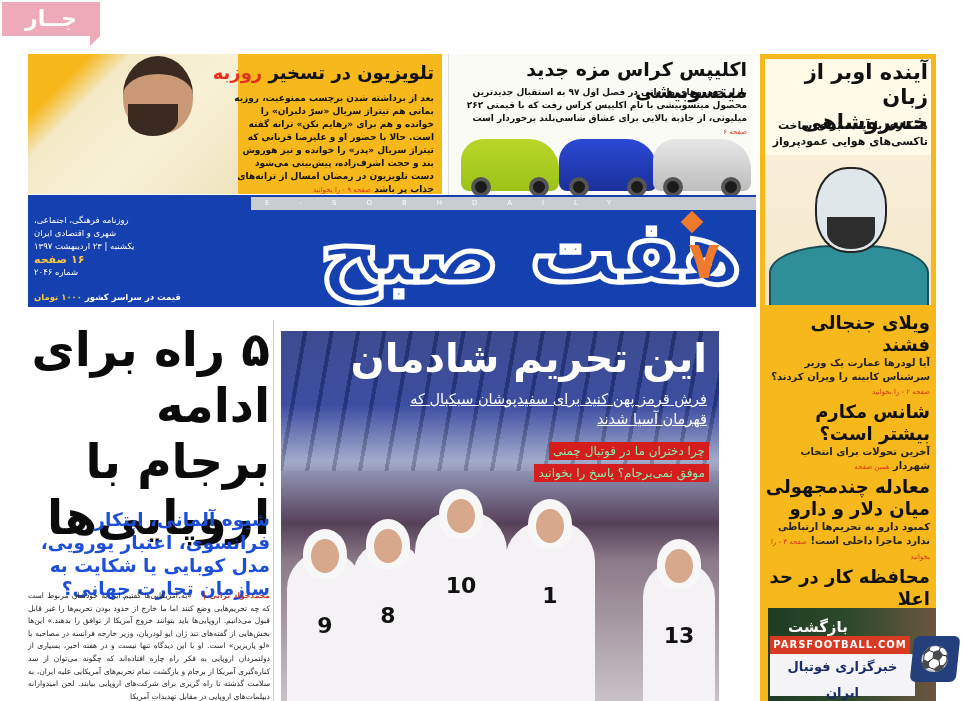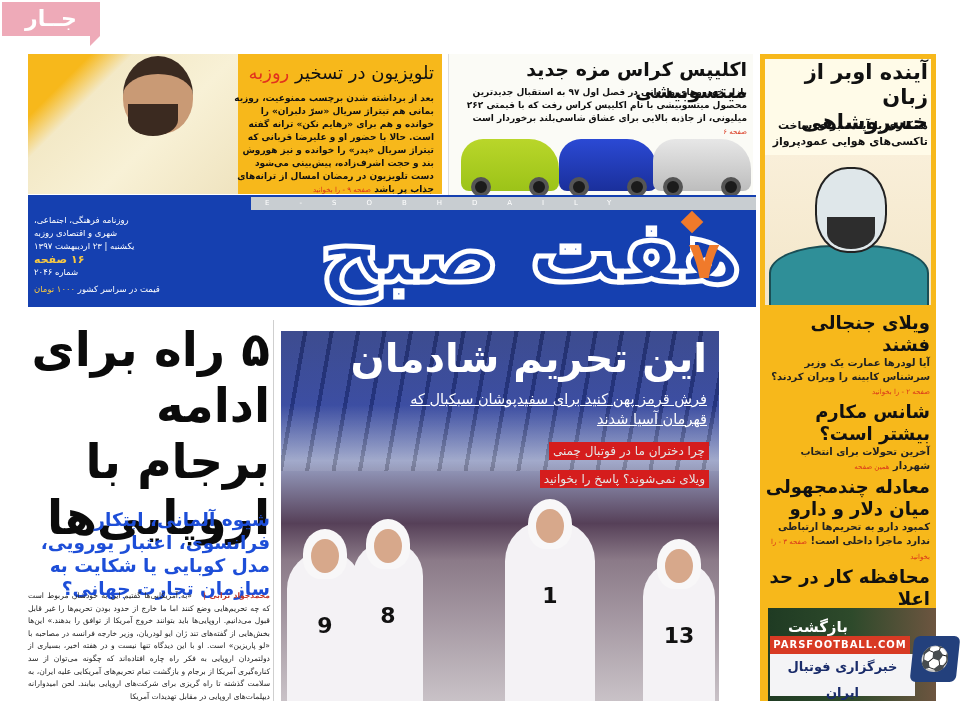--- a/index.html
+++ b/index.html
@@ -10,21 +10,21 @@
   
   #wm { left: 2px; top: 2px; width: 98px; height: 34px; background: #eeaab8; color: #fff; font-weight: bold; font-size: 22px; line-height: 34px; text-align: center; }
   #wm::after { content: ""; position: absolute; right: 0; bottom: -10px; border-left: 0 solid transparent; border-right: 10px solid transparent; border-top: 10px solid #eeaab8; }
 
   
   .yellow { background: #f7b81b; }
   #box-tv { left: 28px; top: 54px; width: 414px; height: 140px; }
   #box-tv .photo { position: absolute; left: 0; top: 0; width: 210px; height: 140px; background: linear-gradient(135deg, #f7b81b 0%, #f7b81b 18%, #f3e9c7 30%, #f8f1d6 60%, #efe3bf 100%); }
   #box-tv .photo .head { position: absolute; left: 95px; top: 2px; width: 70px; height: 78px; border-radius: 50% 50% 45% 45%; background: #c99a75; border-top: 18px solid #3a2a20; }
   #box-tv .photo .beard { position: absolute; left: 100px; top: 50px; width: 50px; height: 32px; border-radius: 0 0 50% 50%; background: #3b2a20; }
-  #box-tv .title { position: absolute; right: 8px; top: 8px; font-size: 18px; font-weight: normal; color: #111; }
+  #box-tv .title { position: absolute; right: 8px; top: 8px; font-size: 18px; font-weight: bold; color: #111; }
   #box-tv .title .red { color: #e2321d; }
   #box-tv .body { position: absolute; right: 8px; top: 38px; width: 200px; font-size: 9px; line-height: 13px; color: #111; font-weight: bold; }
   .ref { color: #d9341c; font-size: 7px; font-weight: normal; }
 
   #box-car { left: 448px; top: 54px; width: 305px; height: 142px; background: #fbfbf6; border-left: 1px solid #ddd; }
   #box-car .title { position: absolute; right: 6px; top: 4px; font-size: 19px; font-weight: bold; color: #111; }
   #box-car .body { position: absolute; right: 6px; top: 32px; width: 290px; font-size: 9px; line-height: 13px; font-weight: bold; color: #111; }
   .car { position: absolute; top: 85px; width: 98px; height: 52px; border-radius: 22px 30px 8px 8px; }
   .car .wheel { position: absolute; bottom: -6px; width: 20px; height: 20px; border-radius: 50%; background: #1b1b1b; border: 4px solid #555; }
   #car1 { left: 12px; background: linear-gradient(#b9d62a, #9cc318); }
@@ -42,41 +42,41 @@
 
   
   #strip { left: 251px; top: 197px; width: 505px; height: 13px; background: #c8cdd1; color: #fff; font-size: 7px; letter-spacing: 30px; line-height: 13px; padding-left: 14px; }
   #mast { left: 28px; top: 195px; width: 728px; height: 112px; background: #1540b0; }
   #mast-logo { left: 267px; top: 210px; width: 505px; height: 108px; overflow: hidden; }
   #mast-logo .logo-text { position: absolute; right: 30px; top: -8px; font-size: 86px; font-weight: bold; color: #1540b0; -webkit-text-stroke: 5px #fff; letter-spacing: -2px; font-family: "DejaVu Sans", sans-serif; }
   #mast-logo .seven { position: absolute; right: 52px; top: 20px; font-size: 52px; font-weight: bold; color: #f07a2b; }
   #mast-logo .diamond { position: absolute; right: 72px; top: 4px; width: 16px; height: 16px; background: #f07a2b; transform: rotate(45deg); }
   #mast-info { left: 34px; top: 214px; width: 190px; color: #fff; font-size: 8.5px; line-height: 13px; direction: rtl; text-align: left; }
   #mast-info .pages { color: #f7c843; font-weight: bold; font-size: 11px; }
-  #mast-info .price { margin-top: 4px; font-weight: normal; }
+  #mast-info .price { margin-top: 12px; font-weight: bold; }
   #mast-info .price span { color: #f7c843; }
 
   
   #lead-title { left: 28px; top: 322px; width: 242px; font-size: 47px; line-height: 56px; font-weight: 900; color: #0b0b0b; }
   #lead-sub { left: 28px; top: 508px; width: 242px; font-size: 18.5px; line-height: 23px; font-weight: bold; color: #1d4ed8; }
   #lead-body { left: 28px; top: 590px; width: 242px; font-size: 7.6px; line-height: 12.6px; color: #222; text-align: justify; }
   #lead-body .author { color: #c0392b; font-weight: bold; padding-left: 8px; }
   #col-rule { left: 273px; top: 320px; width: 1px; height: 381px; background: #cfcfcf; }
 
   
   #main-photo { left: 281px; top: 331px; width: 438px; height: 370px; overflow: hidden; background: linear-gradient(180deg, #2d3d86 0%, #2c3f9a 20%, #9aa3c7 35%, #564058 52%, #8b7a88 62%, #c9c2c7 100%); }
   #main-photo .roof { position: absolute; left: 0; top: 0; width: 100%; height: 140px; background: repeating-linear-gradient(100deg, rgba(255,255,255,.08) 0 22px, rgba(0,0,0,.18) 22px 26px); }
   .player { position: absolute; bottom: 0; background: #f4f2f5; border-radius: 40px 40px 0 0; }
   .player .hijab { position: absolute; left: 50%; transform: translateX(-50%); top: -22px; width: 44px; height: 50px; border-radius: 50% 50% 40% 40%; background: #f8f7f8; }
   .player .face { position: absolute; left: 50%; transform: translateX(-50%); top: -12px; width: 28px; height: 34px; border-radius: 50%; background: #d7a88b; }
   .player .num { position: absolute; left: 0; right: 0; top: 62px; text-align: center; font-size: 22px; font-weight: bold; color: #111; }
   #main-headline { right: 12px; top: 4px; font-size: 40px; font-weight: bold; color: #fff; }
   #main-sub { right: 12px; top: 58px; width: 300px; font-size: 14.5px; line-height: 20px; color: #fff; text-decoration: underline; }
   #main-red { right: 10px; top: 109px; width: 260px; }
-  #main-red span { display: inline-block; background: #d51d1d; color: #e5e5e5; font-size: 12px; line-height: 16px; padding: 1px 4px; margin-bottom: 8px; }
+  #main-red span { display: inline-block; background: #d51d1d; color: #86efac; font-size: 12px; line-height: 16px; padding: 1px 4px; margin-bottom: 2px; }
 
   
   #right-col { left: 760px; top: 310px; width: 176px; height: 391px; background: #f7b81b; }
   .rc-title { font-size: 18px; line-height: 22px; font-weight: 900; color: #111; }
   .rc-body { font-size: 10px; line-height: 14px; font-weight: bold; color: #222; }
   #right-col .stack { position: absolute; right: 6px; top: 2px; width: 166px; }
   #rc-photo { left: 768px; top: 608px; width: 168px; height: 93px; background: linear-gradient(90deg, #1f3b23 0%, #2e4a2b 50%, #6d5540 100%); }
   #rc-photo .t { position: absolute; left: 20px; top: 10px; color: #fff; font-weight: bold; font-size: 15px; }
 
   
@@ -141,21 +141,21 @@
 
 <div id="mast" class="abs"></div>
 <div id="strip" class="abs">E-SOBHDAILY</div>
 <div id="mast-logo" class="abs">
   <div class="logo-text">هفت صبح</div>
   <div class="diamond"></div>
   <div class="seven">۷</div>
 </div>
 <div id="mast-info" class="abs">
   <div>روزنامه فرهنگی، اجتماعی،</div>
-  <div>شهری و اقتصادی روزبه</div>
+  <div>شهری و اقتصادی ایران</div>
   <div>یکشنبه | ۲۳ اردیبهشت ۱۳۹۷</div>
   <div class="pages">۱۶ صفحه</div>
   <div>شماره ۲۰۴۶</div>
   <div class="price">
     <span style="color:#fff">قیمت در سراسر کشور</span>
     <span>۱۰۰۰ تومان</span>
   </div>
 </div>
 
 <div id="lead-title" class="abs rtl">۵ راه برای ادامه برجام با اروپایی‌ها</div>
@@ -171,35 +171,40 @@
   <div class="player" style="left:6px;width:76px;height:150px">
       <div class="hijab"></div>
       <div class="face"></div>
       <div class="num">9</div>
     </div>
   <div class="player" style="left:72px;width:70px;height:160px">
       <div class="hijab"></div>
       <div class="face"></div>
       <div class="num">8</div>
     </div>
+  <div class="player" style="left:134px;width:92px;height:190px">
+      <div class="hijab"></div>
+      <div class="face"></div>
+      <div class="num">10</div>
+    </div>
   <div class="player" style="left:224px;width:90px;height:180px">
       <div class="hijab"></div>
       <div class="face"></div>
       <div class="num">1</div>
     </div>
   <div class="player" style="left:362px;width:72px;height:140px">
       <div class="hijab"></div>
       <div class="face"></div>
       <div class="num">13</div>
     </div>
   <div id="main-headline" class="abs rtl">این تحریم شادمان</div>
   <div id="main-sub" class="abs rtl">فرش قرمز پهن کنید برای سفیدپوشان سبکبال که قهرمان آسیا شدند</div>
   <div id="main-red" class="abs rtl">
     <span>چرا دختران ما در فوتبال چمنی</span><br>
-    <span>ویلای نمی‌شوند؟ پاسخ را بخوانید</span>
+    <span>موفق نمی‌برجام؟ پاسخ را بخوانید</span>
   </div>
 </div>
 
 <div id="right-col" class="abs">
   <div class="stack rtl">
     <div style="margin-bottom:2px">
       <div class="rc-title">ویلای جنجالی فشند</div>
       <div class="rc-body"><span>آیا لودرها عمارت یک وزیر سرشناس کابینه را ویران کردند؟</span> <span class="ref">صفحه ۲ - را بخوانید</span></div>
     </div>
     <div style="margin-bottom:2px">

